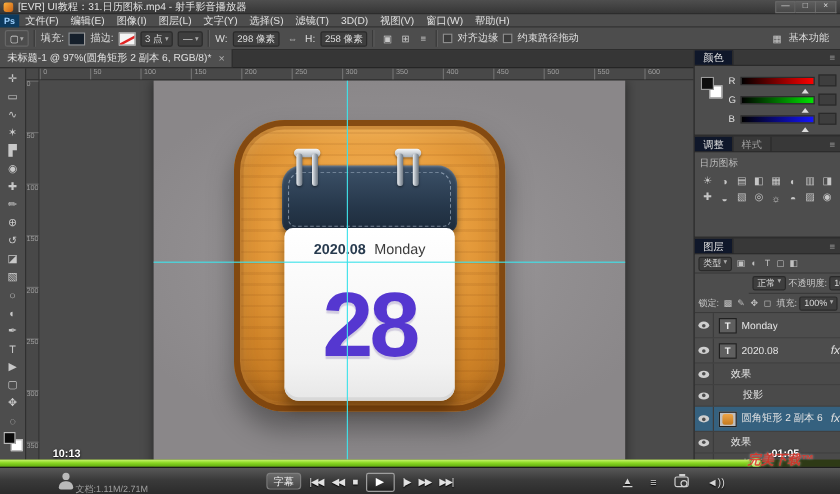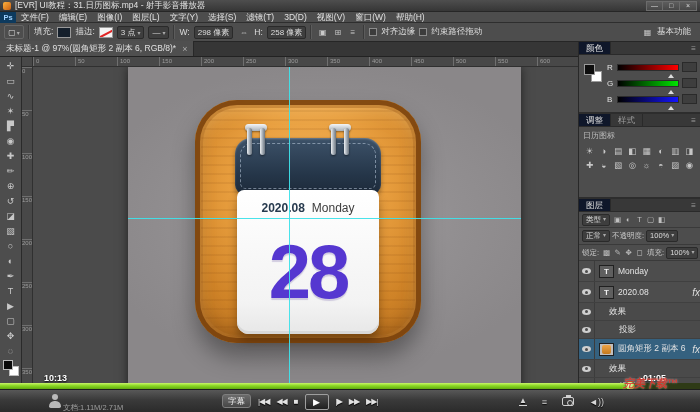--- a/index.html
+++ b/index.html
@@ -123,21 +123,21 @@
   .track-b{background:linear-gradient(to right,#000,#1414ff);}
   .cp-val{width:15px;height:10px;background:#3e3e3e;border:1px solid #2a2a2a;}
 
   .adjust-body{position:relative;height:70px;background:#4d4d4d;padding:3px 4px;}
   .add-label{font-size:8px;color:#bdbdbd;margin-bottom:3px;}
   .adj-grid{display:grid;grid-template-columns:repeat(8,1fr);gap:1px;}
   .adj-icon{height:13px;display:flex;align-items:center;justify-content:center;color:#c6c6c6;font-size:8.5px;}
 
   .layers-body{position:relative;background:#4d4d4d;height:200px;overflow:hidden;}
   .lr-row{display:flex;align-items:center;gap:2px;padding:0 3px;border-bottom:1px solid #3a3a3a;}
-  .lr-filter{height:16px;} .lr-blend{height:17px;} .lr-lock{height:16px;}
+  .lr-filter{height:16px;} .lr-blend{height:17px;margin-left:45px;} .lr-lock{height:16px;}
   .lr-box{height:12px;background:#3e3e3e;border:1px solid #2a2a2a;border-radius:2px;font-size:7.5px;color:#ddd;
     display:flex;align-items:flex-start;padding:0 3px;gap:2px;white-space:nowrap;}
   .lr-lab{font-size:7.5px;color:#c9c9c9;white-space:nowrap;}
   .lr-ico{width:11px;text-align:center;color:#c0c0c0;font-size:7.5px;}
   .layer-list{position:absolute;left:0;right:0;top:49px;bottom:0;background:#474747;}
   .layer-row{height:21px;display:flex;align-items:center;border-bottom:1px solid #404040;background:#4d4d4d;}
   .layer-row.fx-head,.layer-row.fx{height:18px;background:#4a4a4a;}
   .layer-row.selected{background:var(--selection-blue);}
   .eye-cell{width:16px;height:100%;border-right:1px solid #3c3c3c;display:flex;align-items:center;justify-content:center;flex:none;}
   .eye-shape{width:9px;height:6px;background:#cfcfcf;border-radius:50%;position:relative;}

